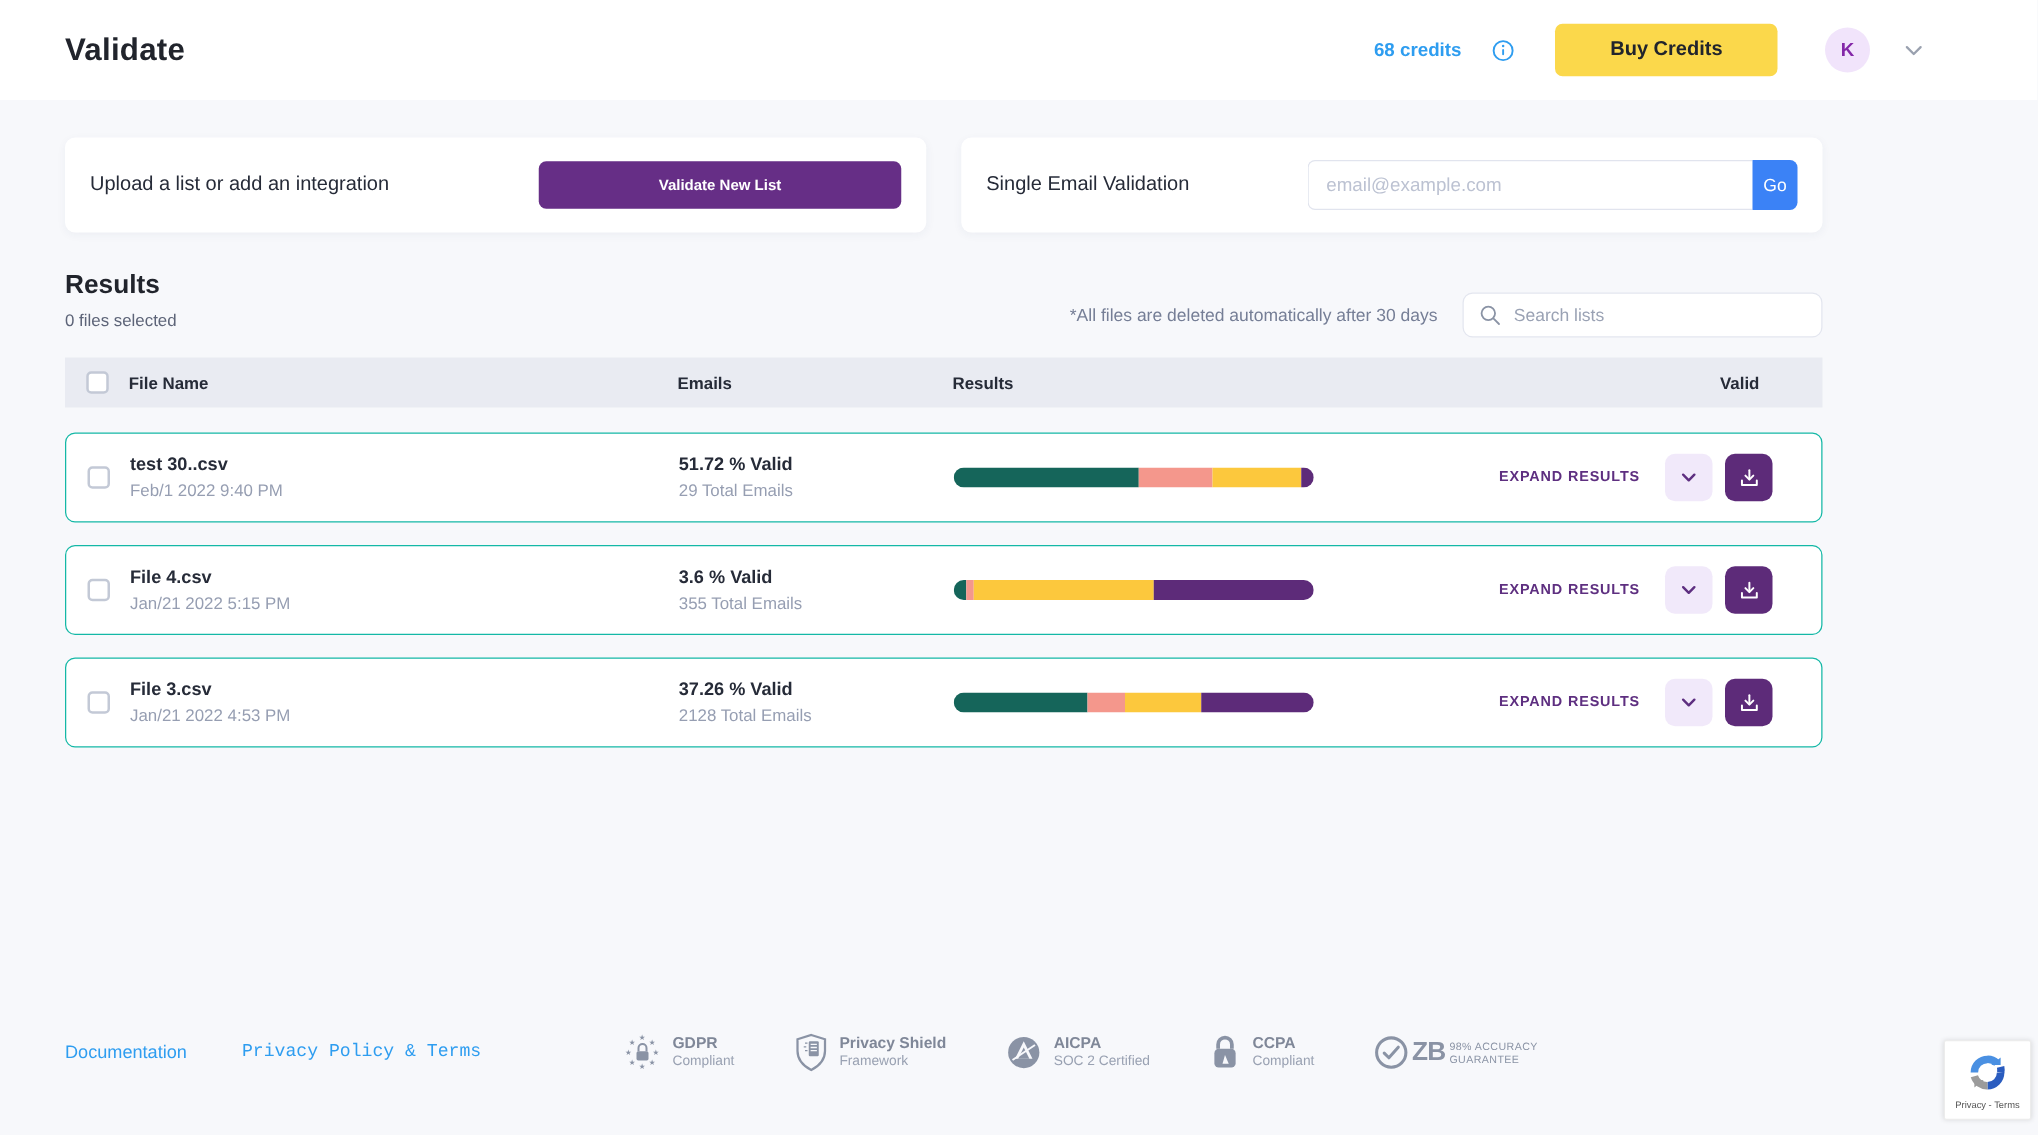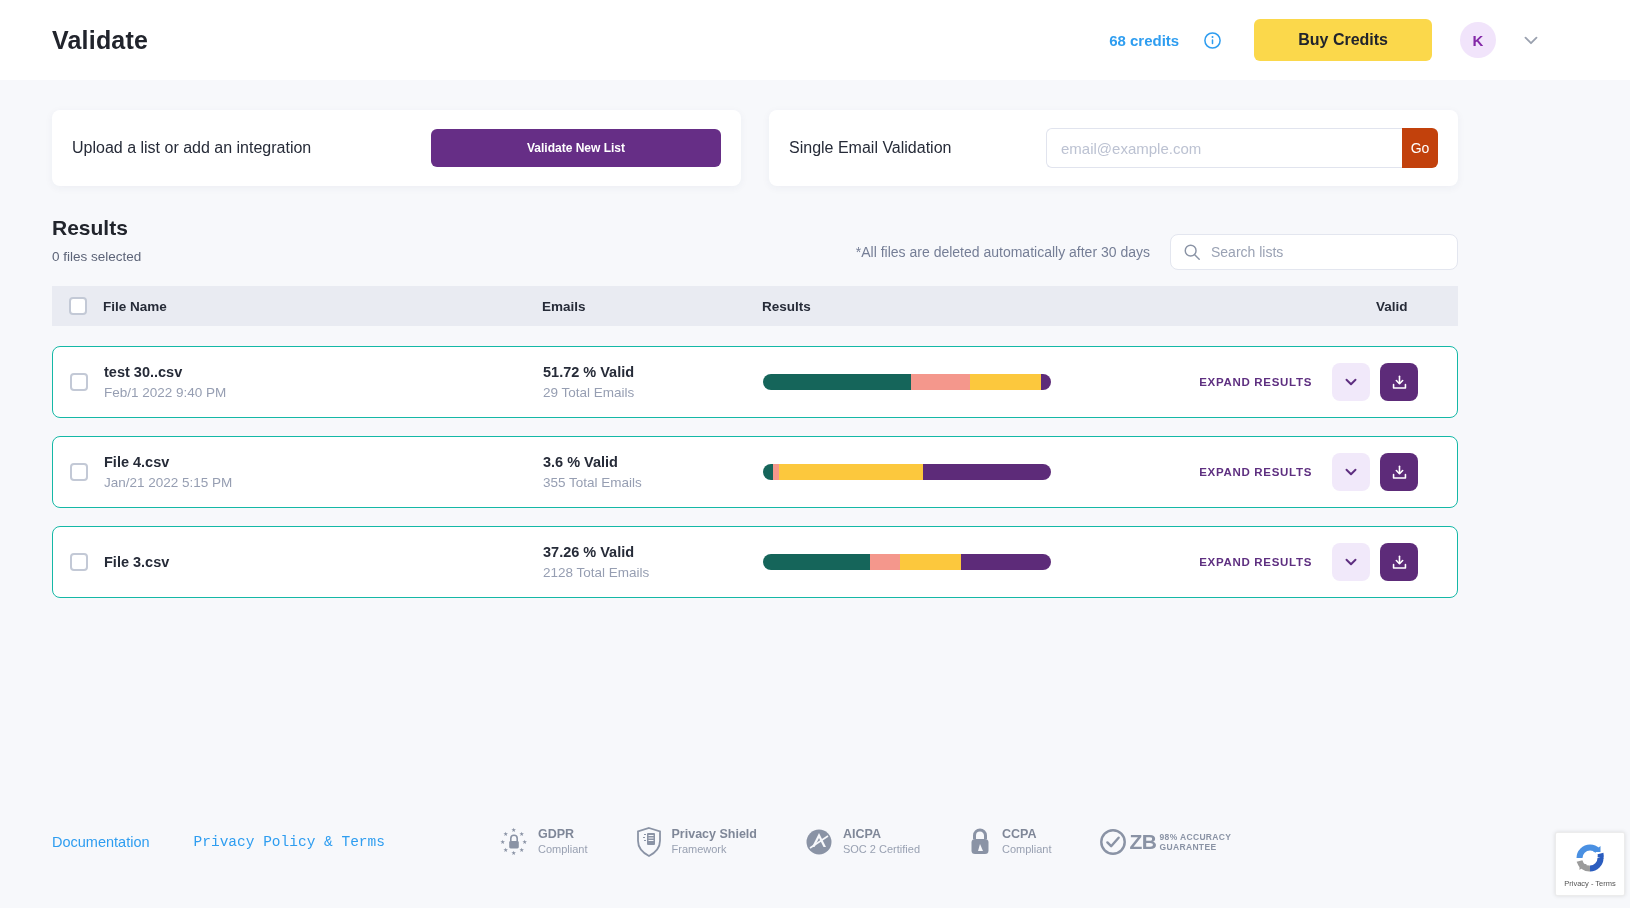--- a/index.html
+++ b/index.html
@@ -13,21 +13,21 @@
   .topbar {
     height:80px; background:#ffffff; display:flex; align-items:center;
     justify-content:space-between; padding:0 88px 0 52px;
   }
   .page-title { font-size:25px; font-weight:bold; color:#21242c; letter-spacing:.2px; }
   .topbar-right { display:flex; align-items:center; gap:24px; }
   .credits { color:#2e9df0; font-size:15px; font-weight:bold; cursor:pointer; }
   .info-icon { display:inline-flex; margin-right:8px; cursor:pointer; }
   .buy-btn {
     background:#fbd84b; border:none; border-radius:6px; height:42px; padding:0 44px;
-    font-family:inherit; font-size:16px; font-weight:bold; color:#21242c; cursor:pointer; margin-right:4px;
+    font-family:inherit; font-size:16px; font-weight:bold; color:#21242c; cursor:pointer; margin-right:14px;
   }
   .avatar {
     width:36px; height:36px; border-radius:50%; background:#f1e4fb; color:#8428a8;
     font-weight:bold; font-size:15px; display:flex; align-items:center; justify-content:center; cursor:pointer;
   }
   .avatar-chevron { cursor:pointer; display:inline-flex; }
 
   
   .cards { display:flex; gap:28px; margin:30px 172px 0 52px; }
   .card {
@@ -40,21 +40,21 @@
     background:#662e86; color:#fff; border:none; border-radius:6px; height:38px; width:290px;
     font-family:inherit; font-size:12px; font-weight:bold; cursor:pointer;
   }
   .input-group { display:flex; }
   .email-input {
     width:356px; height:40px; border:1px solid #e1e4ee; border-right:none;
     border-radius:6px 0 0 6px; padding:0 14px; font-family:inherit; font-size:15px; color:#262b38; outline:none;
   }
   .email-input::placeholder { color:#bcc2d2; }
   .go-btn {
-    width:36px; height:40px; background:#c2410c; color:#fff; border:none;
+    width:36px; height:40px; background:#3b82f6; color:#fff; border:none;
     border-radius:0 6px 6px 0; font-family:inherit; font-size:14px; cursor:pointer;
   }
 
   
   .results-section { margin:30px 172px 0 52px; }
   .results-head { display:flex; justify-content:space-between; align-items:flex-end; }
   .results-title { font-size:21px; font-weight:bold; color:#21242c; }
   .files-selected { font-size:13.5px; color:#5d6478; margin-top:9px; }
   .results-head-right { display:flex; align-items:center; gap:20px; margin-bottom:-6px; }
   .delete-note { font-size:14px; color:#757e96; }
@@ -105,21 +105,21 @@
   .footer { position:absolute; left:52px; top:826px; display:flex; align-items:center; }
   .footer-link { color:#2e9df0; font-size:14.5px; cursor:pointer; text-decoration:none; }
   .footer-link + .footer-link { margin-left:44px;font-family:Liberation Mono, monospace; }
   .badges { display:flex; align-items:center; margin-left:113px; gap:46px; }
   .badge { display:flex; align-items:center; gap:8px; color:#8a93a5; }
   .badge-title { font-size:12.5px; font-weight:bold; color:#7f8798; line-height:1.25; }
   .badge-sub { font-size:11px; color:#99a1b2; line-height:1.25; }
   .zb-badge { display:flex; align-items:center; gap:2px; }
   .zb-abbr { font-size:21px; font-weight:bold; color:#8a93a5; letter-spacing:-.5px; }
   .zb-lines { display:flex; flex-direction:column; margin-left:1px; }
-  .zb-line { font-size:8.5px; font-weight:bold; color:#8a93a5; letter-spacing:.04em; line-height:1.2; }
+  .zb-line { font-size:8.5px; font-weight:normal; color:#8a93a5; letter-spacing:.04em; line-height:1.2; }
 
   
   .recaptcha {
     position:absolute; right:5px; top:832px; width:70px; height:64px; background:#fff;
     border:1px solid #ececec; box-shadow:0 0 4px rgba(0,0,0,.12); border-radius:2px;
     display:flex; flex-direction:column; align-items:center; justify-content:center; gap:3px;
   }
   .recaptcha-text { font-size:7.5px; color:#555; }
 </style>
 </head>
@@ -272,20 +272,21 @@
       </div>
     </div>
   </div>
 
   <div class="row">
     <div class="cell-check">
           <span class="checkbox"></span>
         </div>
     <div>
       <div class="file-name">File 3.csv</div>
+      <div class="file-date">Jan/21 2022 4:53 PM</div>
     </div>
     <div>
       <div class="valid-pct">37.26 % Valid</div>
       <div class="total-emails">2128 Total Emails</div>
     </div>
     <div class="cell-right">
       <div class="bar">
             <div class="bar-seg" style="width: 37.3%; background: rgb(21, 101, 90);"></div>
             <div class="bar-seg" style="width: 10.3%; background: rgb(244, 151, 140);"></div>
             <div class="bar-seg" style="width: 21.3%; background: rgb(252, 200, 61);"></div>

